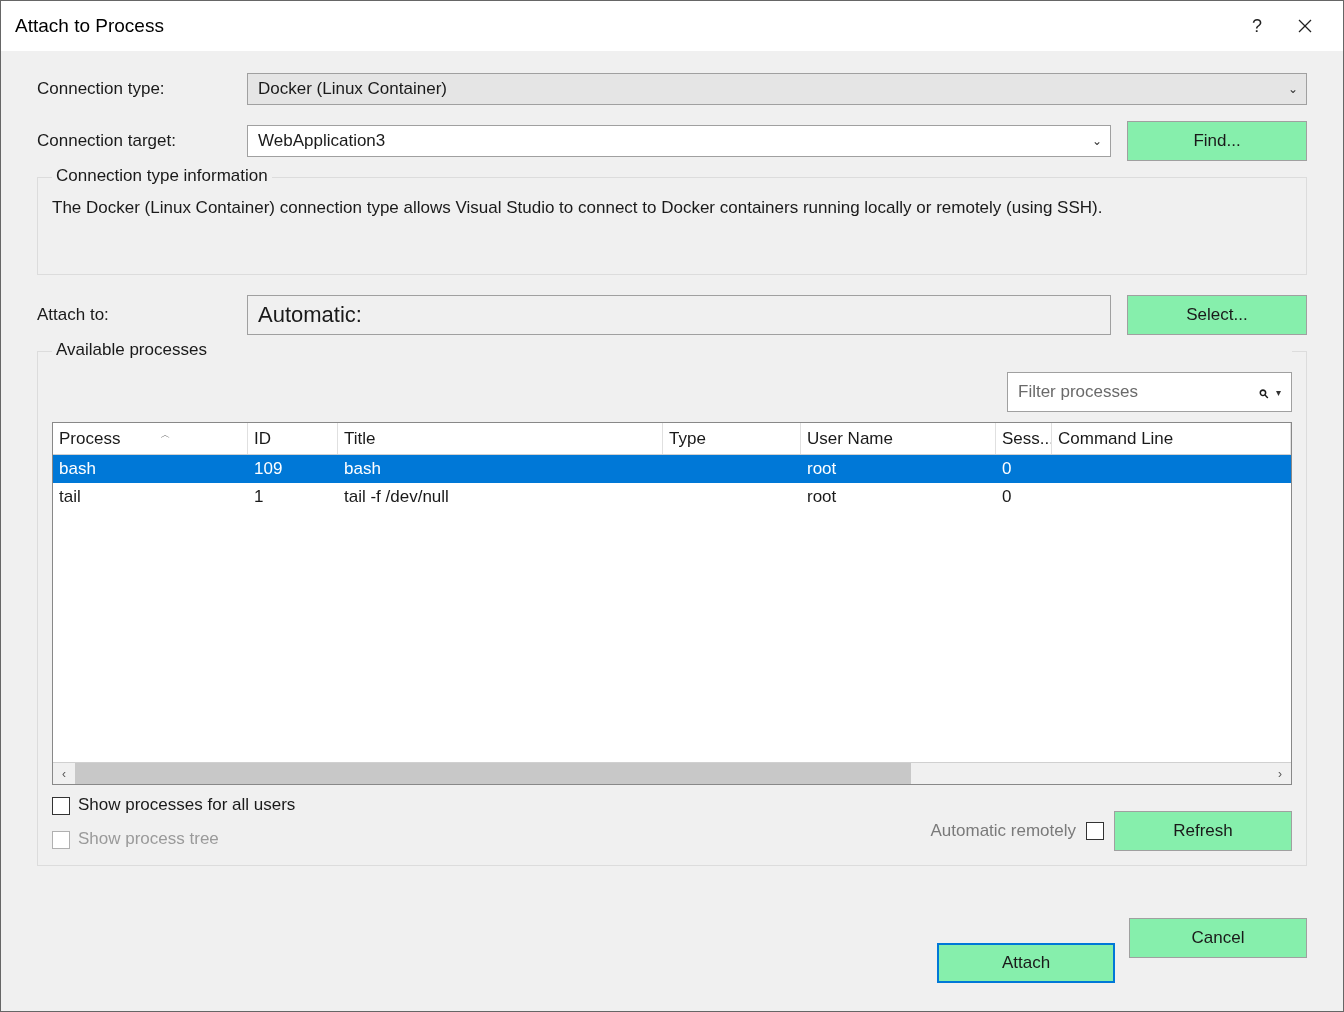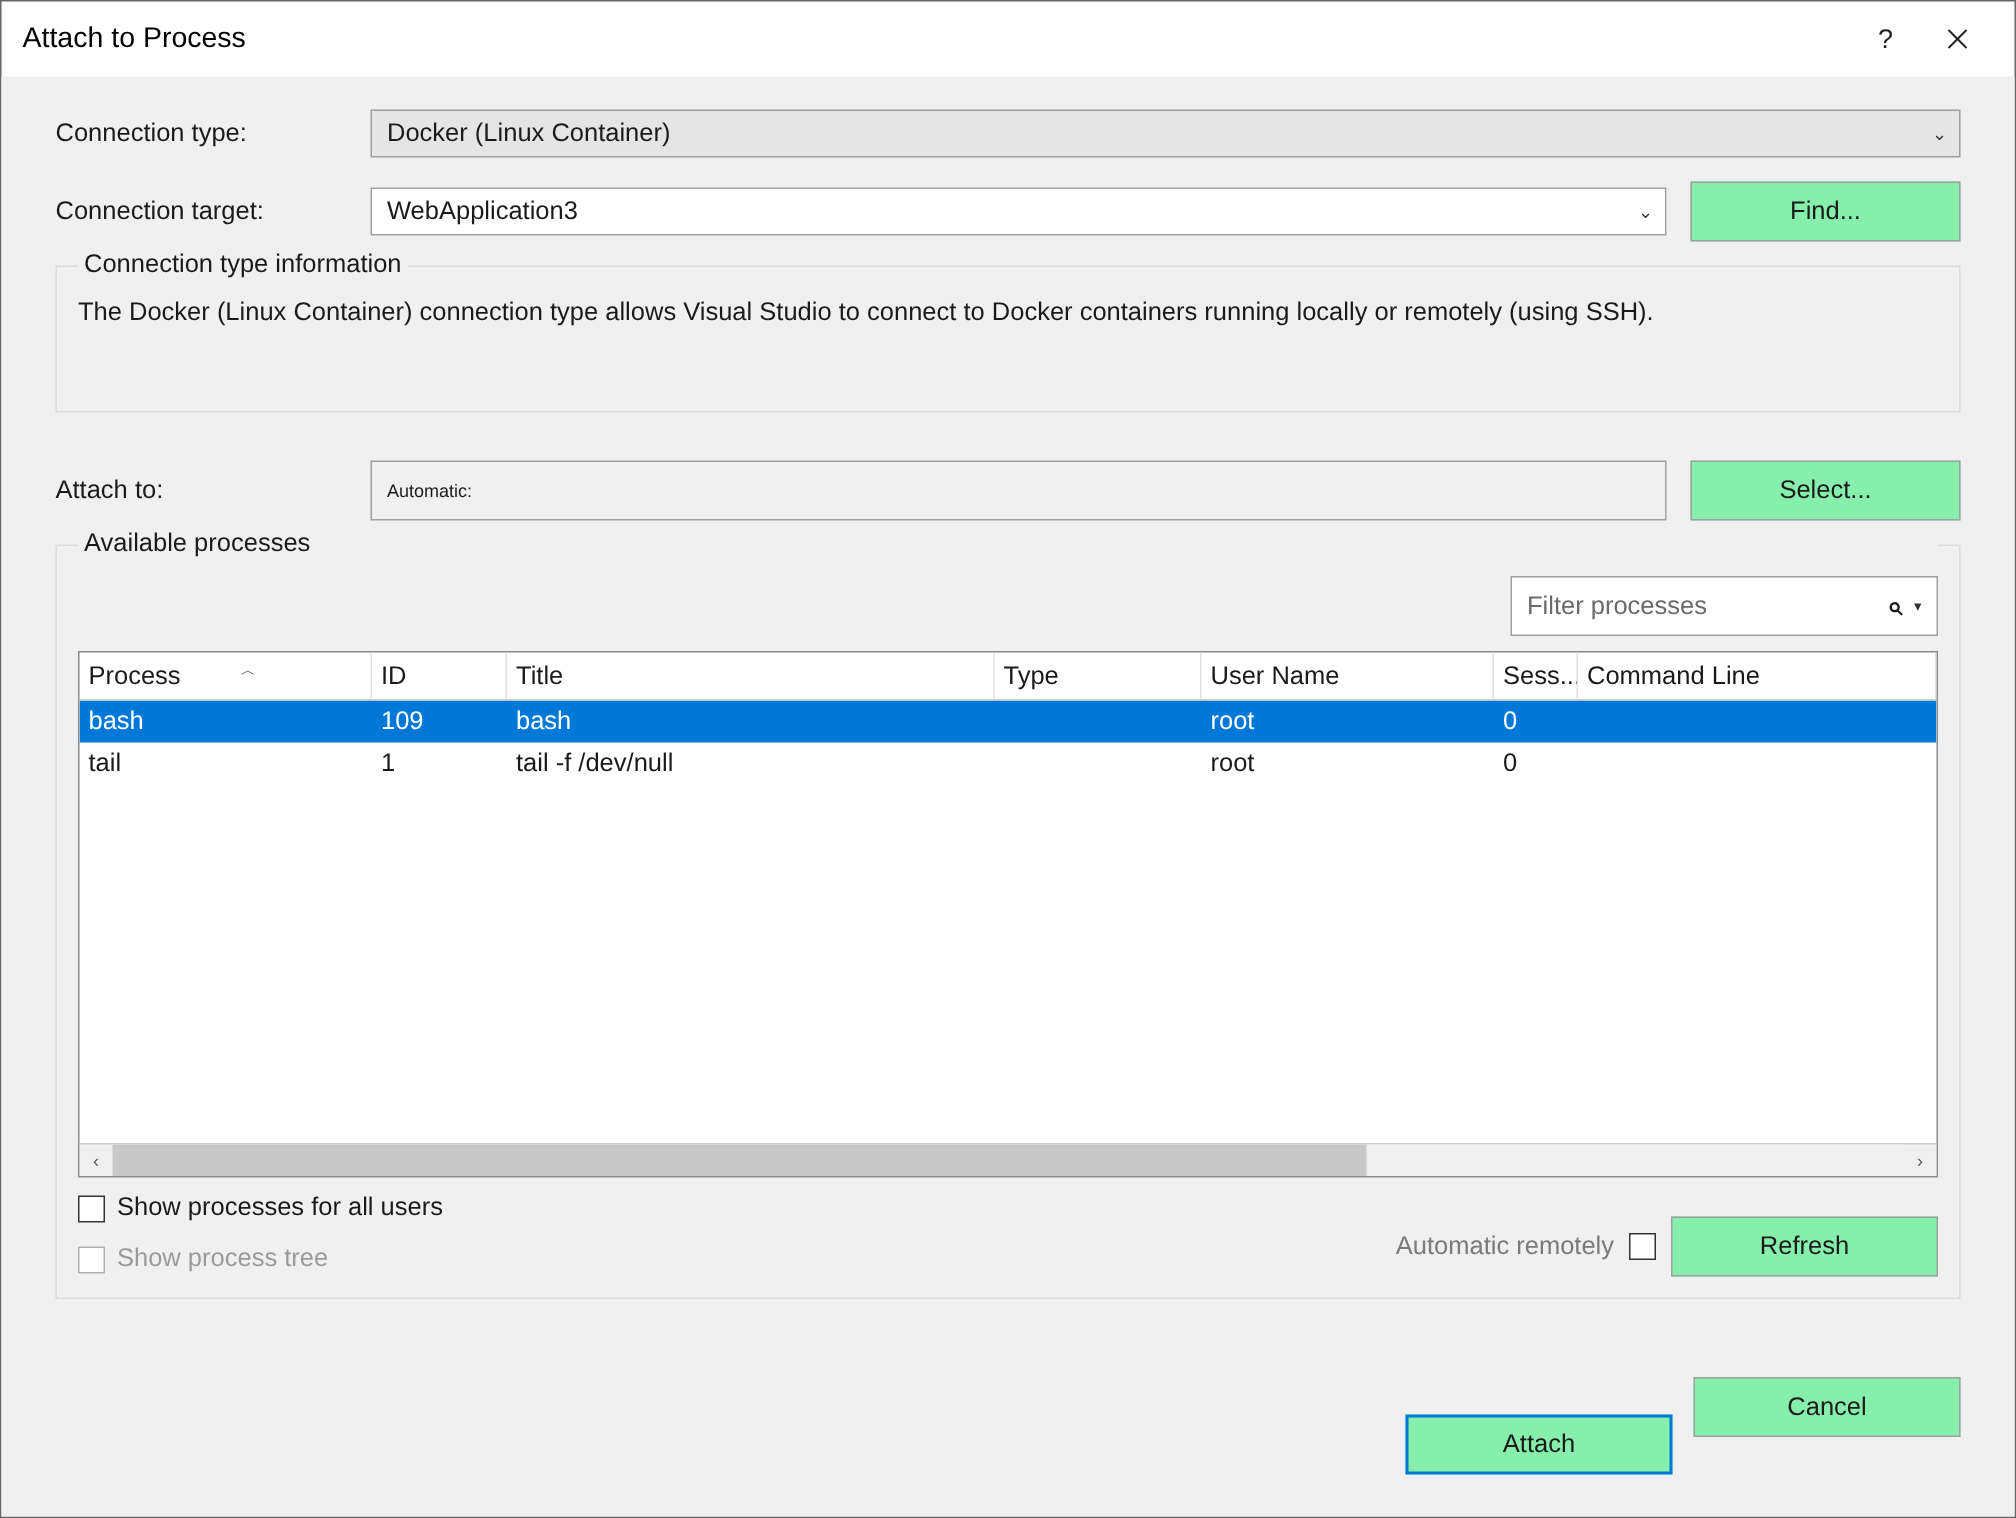--- a/index.html
+++ b/index.html
@@ -90,21 +90,21 @@
     font-size: 17px;
     color: #1a1a1a;
     cursor: pointer;
     padding: 0 20px;
   }
   .find-btn { width: 180px; margin-left: 16px; }
   .select-btn { width: 180px; margin-left: 16px; }
   .info-group {
     border: 1px solid #dcdcdc;
     padding: 0 14px 8px 14px;
-    margin-bottom: 32px;
+    margin-bottom: 20px;
     position: relative;
   }
   .info-group .legend {
     position: relative;
     top: -12px;
     background: #f0f0f0;
     display: inline-block;
     padding: 0 4px;
     font-size: 17px;
   }
@@ -114,21 +114,21 @@
     padding-bottom: 48px;
   }
   .readonly-box {
     flex: 1;
     height: 40px;
     border: 1px solid #a0a0a0;
     background: #f0f0f0;
     display: flex;
     align-items: center;
     padding: 0 10px;
-    font-size: 12px;
+    font-size: 22px;
   }
   .processes-group {
     flex: 1;
     border: 1px solid #dcdcdc;
     padding: 0 14px 14px 14px;
     margin-bottom: 20px;
     display: flex;
     flex-direction: column;
     position: relative;
   }

